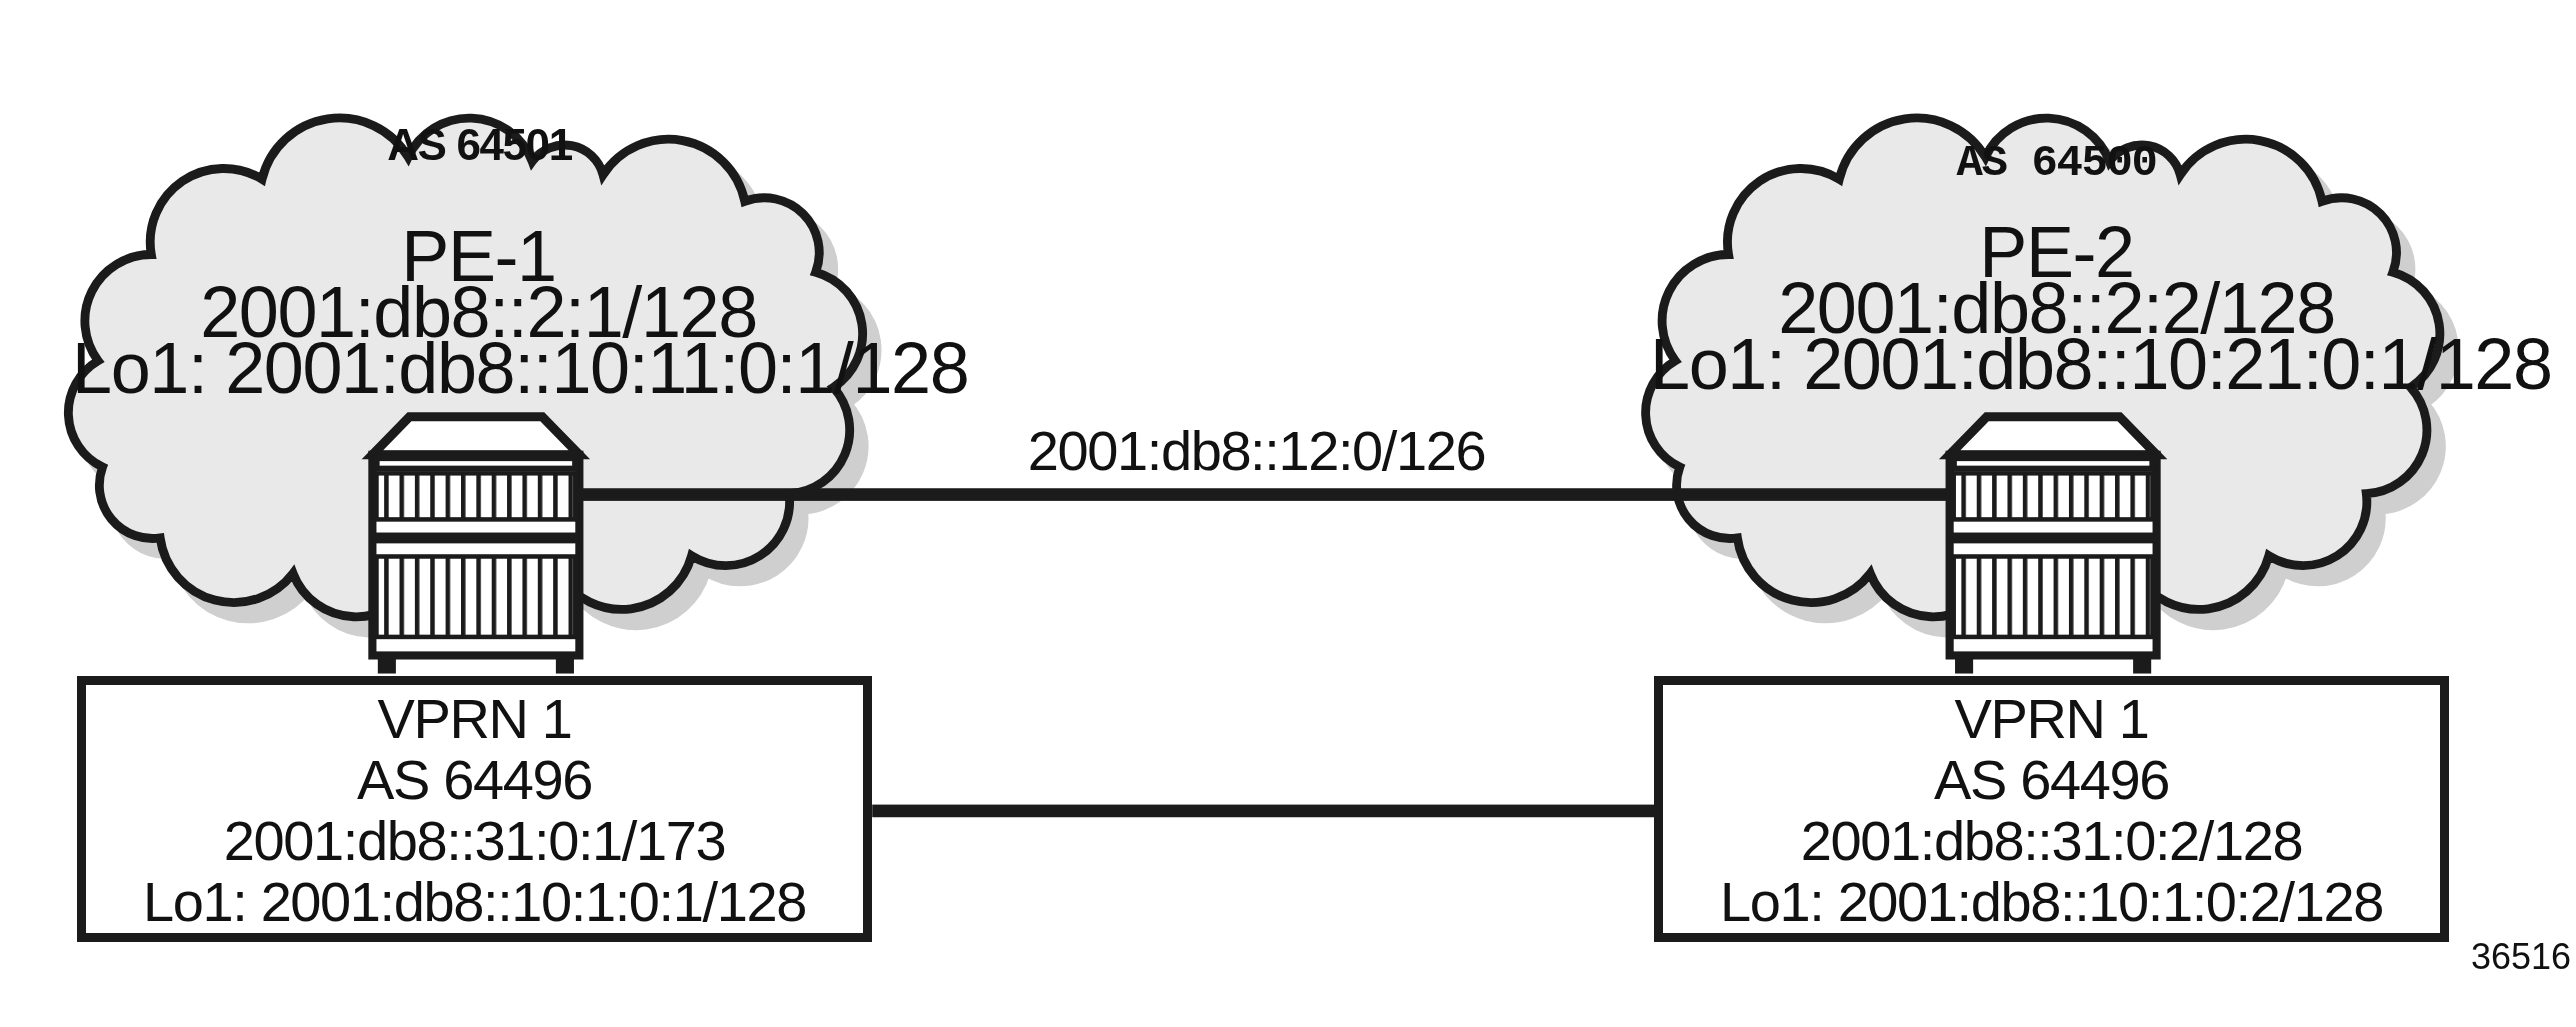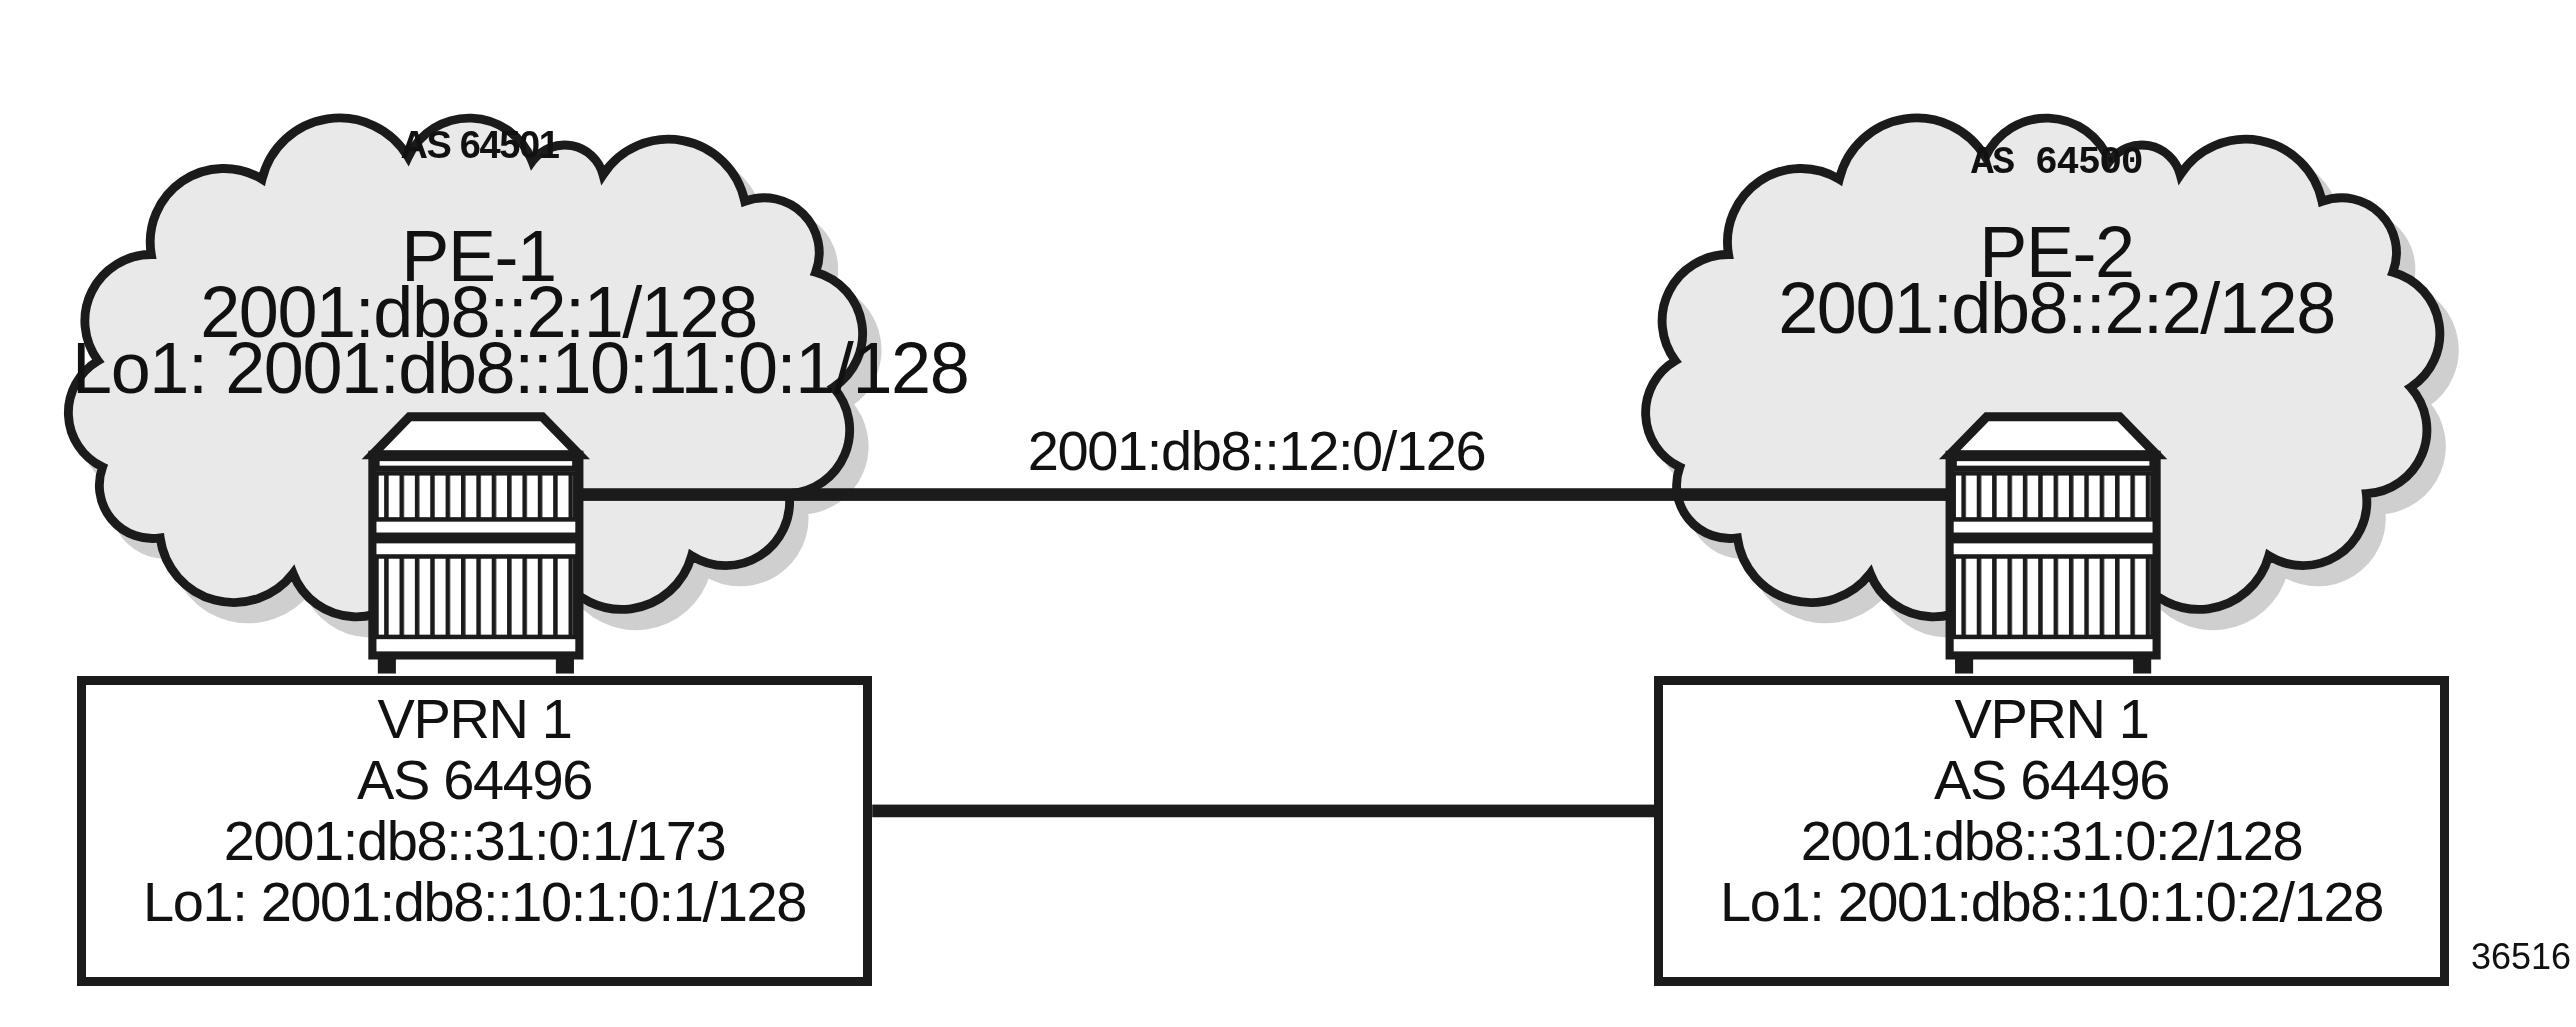--- a/index.html
+++ b/index.html
@@ -13,27 +13,27 @@
   .stage{
     position:relative;
     width:2576px;height:1028px;
     background:var(--bg);
     font-family:"Liberation Sans","DejaVu Sans",sans-serif;
     color:var(--text);
     overflow:hidden;
   }
   .stage svg.shapes{position:absolute;left:0;top:0;z-index:0;}
   .lbl{position:absolute;z-index:2;text-align:center;letter-spacing:-1.4px;}
-  .as-label{font-size:38px;font-weight:bold;line-height:58px;}
+  .as-label{font-size:44px;font-weight:bold;line-height:58px;}
   .node-block{font-size:72px;line-height:56px;}
   .node-block div{white-space:nowrap;}
   .link-label{font-size:56px;line-height:56px;white-space:nowrap;}
   .vprn-box{
     position:absolute;z-index:1;
-    width:795px;height:310px;
+    width:795px;height:266px;
     box-sizing:border-box;
     border:9px solid var(--outline);
     background:var(--bg);
     text-align:center;
     font-size:56px;line-height:61px;letter-spacing:-1.4px;
     padding-top:2.7px;
   }
   .vprn-box div{white-space:nowrap;}
   .fig-id{
     position:absolute;z-index:2;
@@ -101,20 +101,21 @@
   <div class="lbl node-block" style="left:72px;top:228px;width:813px;">
     <div>PE-1</div>
     <div>2001:db8::2:1/128</div>
     <div>Lo1: 2001:db8::10:11:0:1/128</div>
   </div>
 
   <div class="lbl as-label" style="left:1740px;top:134px;width:633px;font-family:Liberation Mono, monospace;">AS 64500</div>
   <div class="lbl node-block" style="left:1650px;top:224px;width:813px;">
     <div>PE-2</div>
     <div>2001:db8::2:2/128</div>
+    <div>Lo1: 2001:db8::10:21:0:1/128</div>
   </div>
 
   <div class="lbl link-label" style="left:895px;top:423px;width:723px;">2001:db8::12:0/126</div>
 
   <div class="vprn-box" style="left:77px;top:676px;">
     <div>VPRN 1</div>
     <div>AS 64496</div>
     <div>2001:db8::31:0:1/173</div>
     <div>Lo1: 2001:db8::10:1:0:1/128</div>
   </div>

